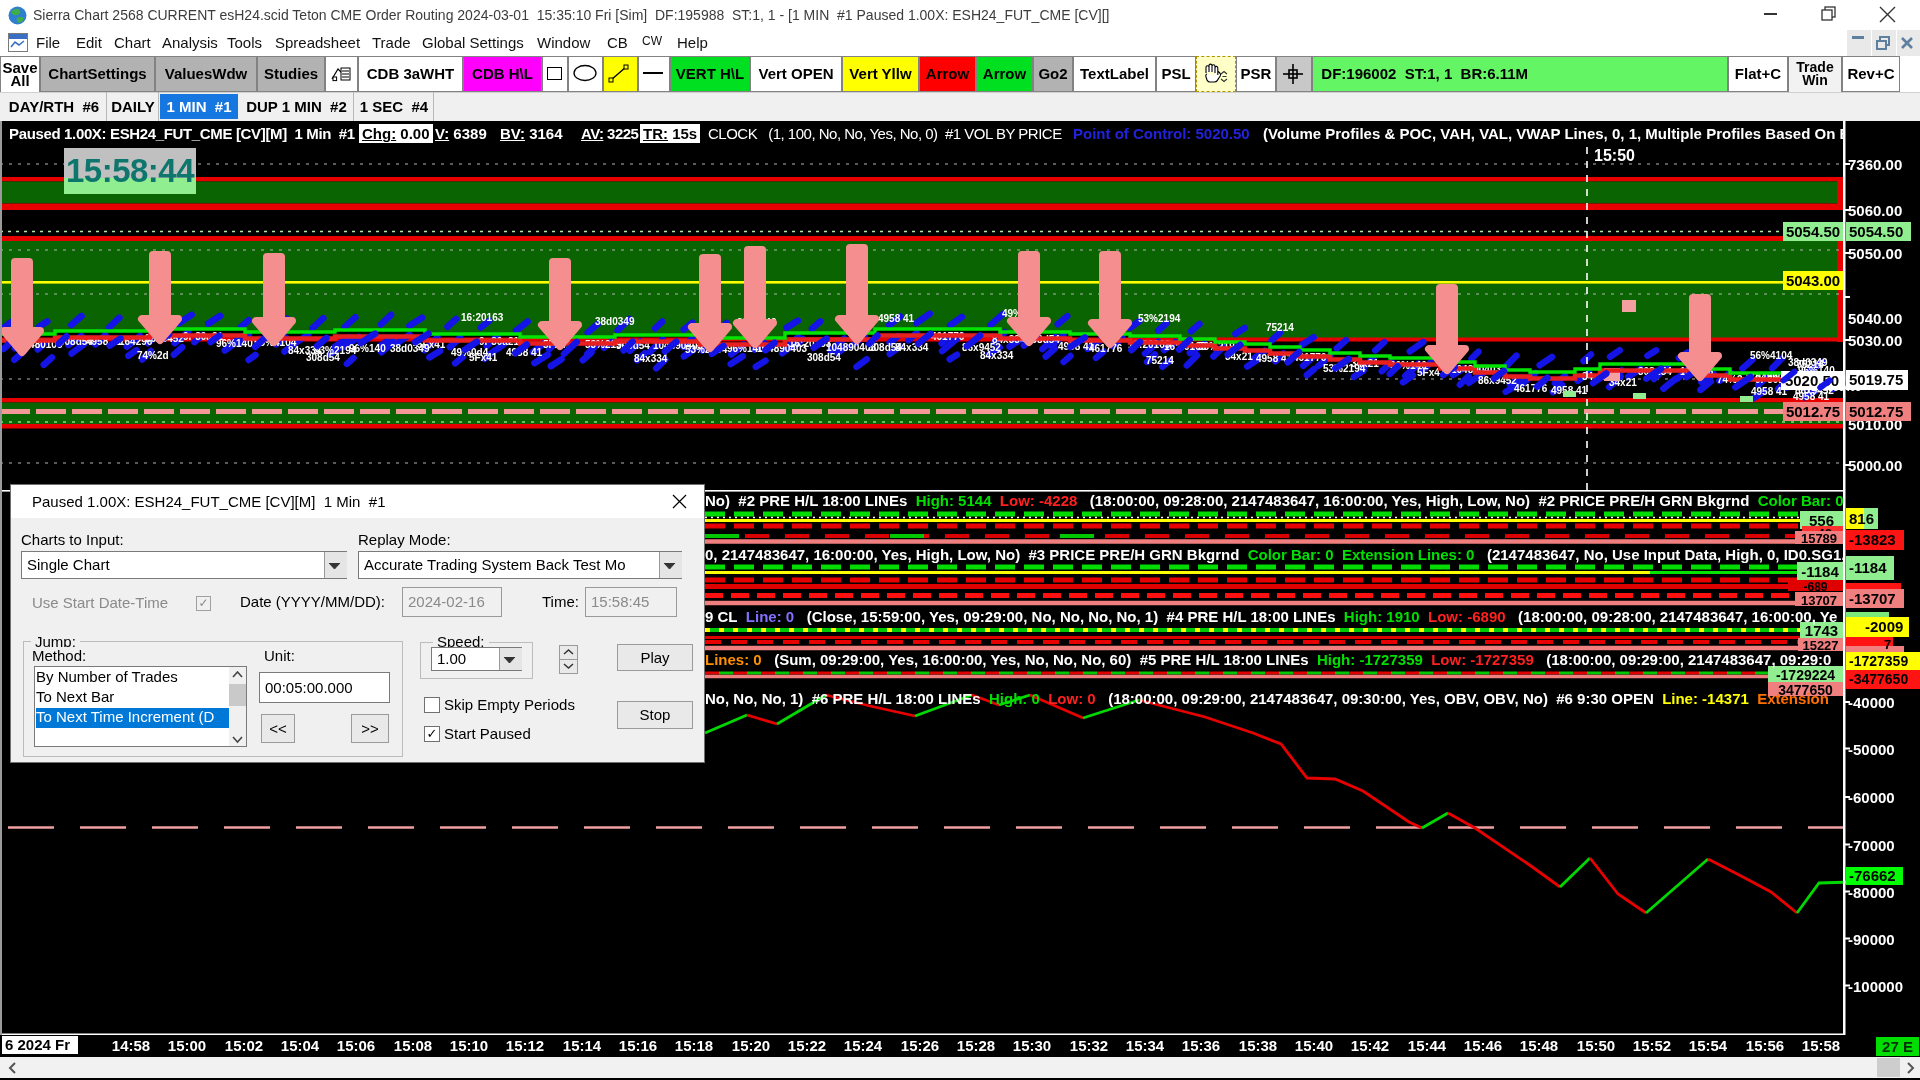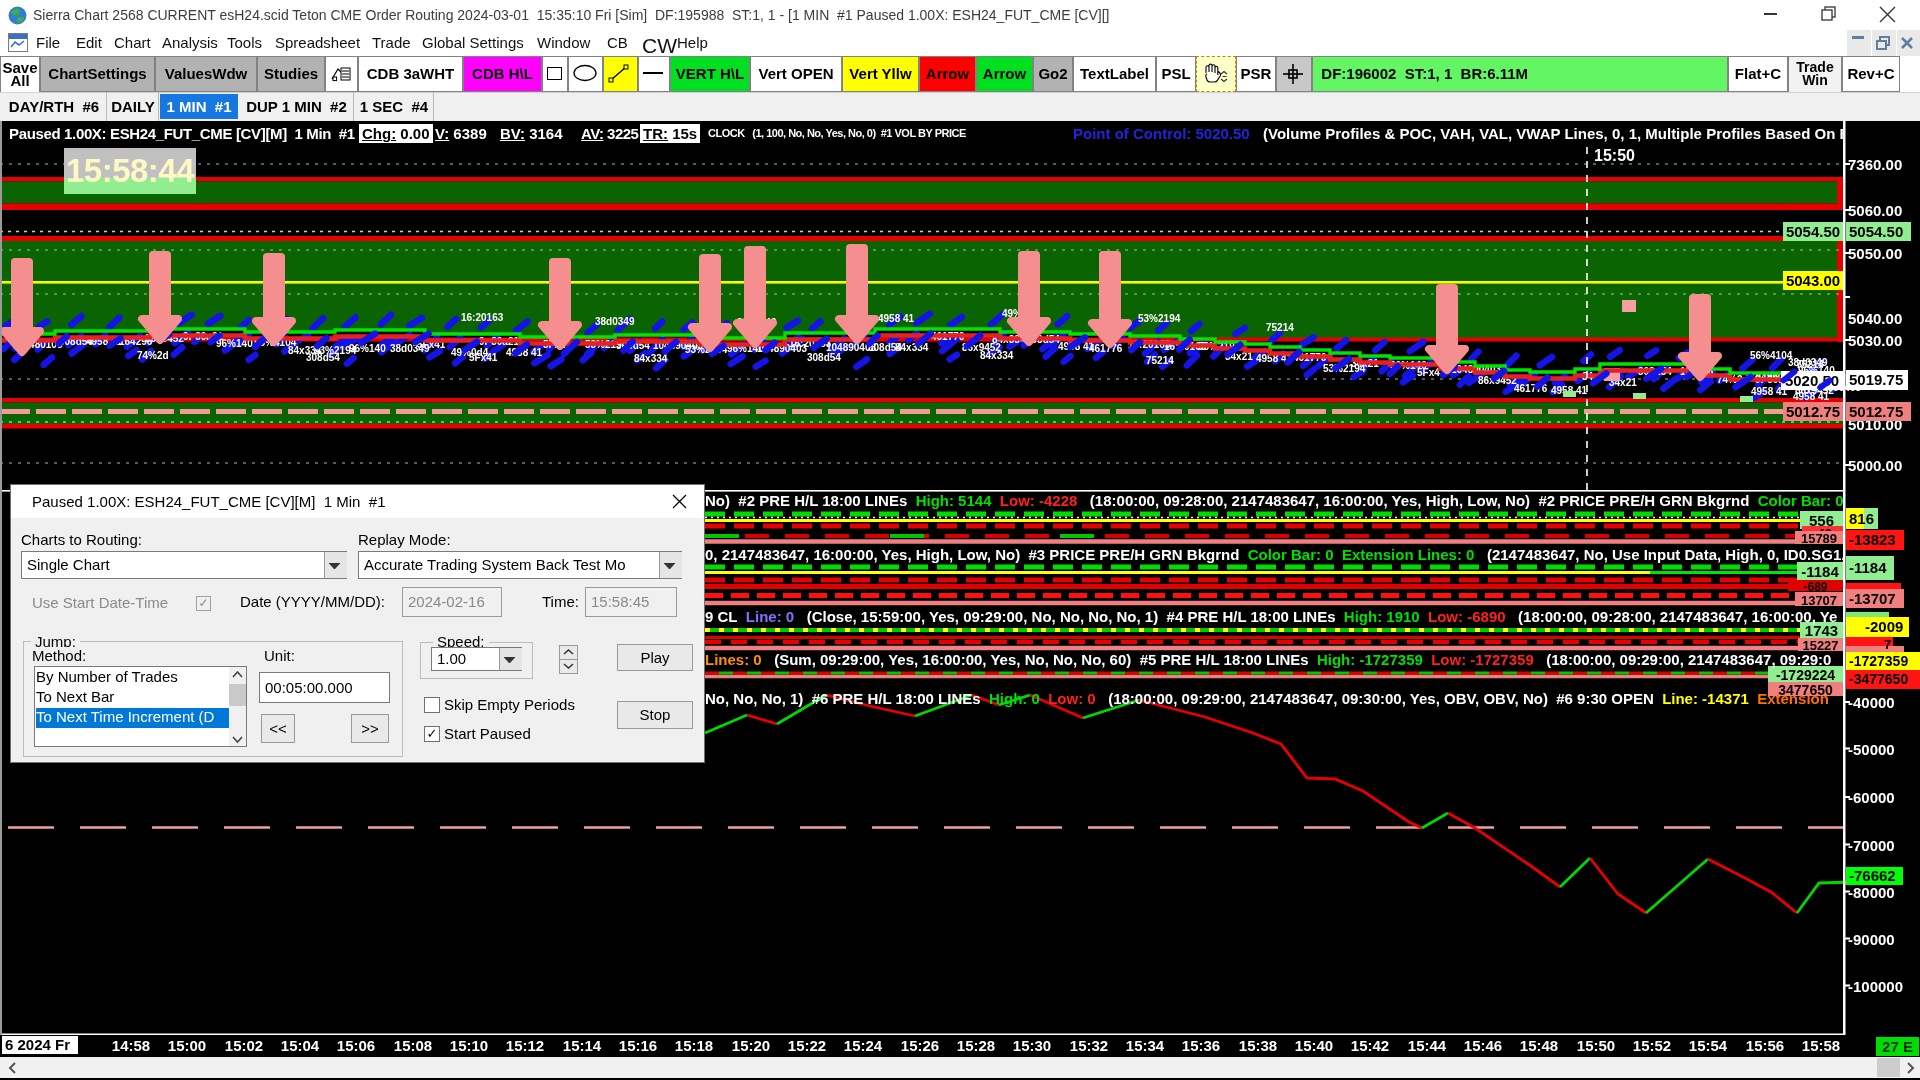--- a/index.html
+++ b/index.html
@@ -29,21 +29,21 @@
 <div style="position:absolute;left:36px;top:34px;font-size:15px;color:#111;">File</div>
 <div style="position:absolute;left:76px;top:34px;font-size:15px;color:#111;">Edit</div>
 <div style="position:absolute;left:114px;top:34px;font-size:15px;color:#111;">Chart</div>
 <div style="position:absolute;left:162px;top:34px;font-size:15px;color:#111;">Analysis</div>
 <div style="position:absolute;left:227px;top:34px;font-size:15px;color:#111;">Tools</div>
 <div style="position:absolute;left:275px;top:34px;font-size:15px;color:#111;">Spreadsheet</div>
 <div style="position:absolute;left:372px;top:34px;font-size:15px;color:#111;">Trade</div>
 <div style="position:absolute;left:422px;top:34px;font-size:15px;color:#111;">Global Settings</div>
 <div style="position:absolute;left:537px;top:34px;font-size:15px;color:#111;">Window</div>
 <div style="position:absolute;left:607px;top:34px;font-size:15px;color:#111;">CB</div>
-<div style="position:absolute;left:642px;top:34px;font-size:21px;color:#111;">CW</div>
+<div style="position:absolute;left:642px;top:34px;font-size:12px;color:#111;">CW</div>
 <div style="position:absolute;left:677px;top:34px;font-size:15px;color:#111;text-align:center;">Help</div>
 <div style="position:absolute;left:1846px;top:30px;width:24px;height:26px;background:#e9e9e9;border-left:1px solid #fff;"></div>
 <div style="position:absolute;left:1871px;top:30px;width:24px;height:26px;background:#e9e9e9;border-left:1px solid #fff;"></div>
 <div style="position:absolute;left:1896px;top:30px;width:24px;height:26px;background:#e9e9e9;border-left:1px solid #fff;"></div>
 <div style="position:absolute;left:1852px;top:36px;width:12px;height:3px;background:#5e7f9e;"></div>
 <svg style="position:absolute;left:1876px;top:36px" width="14" height="14">
     <rect x="4" y="1" width="9" height="8" fill="none" stroke="#5e7f9e" stroke-width="2"></rect>
     <rect x="1" y="5" width="9" height="8" fill="#e9e9e9" stroke="#5e7f9e" stroke-width="2"></rect>
   </svg>
 <svg style="position:absolute;left:1900px;top:36px" width="14" height="14">
@@ -111,21 +111,21 @@
 <div style="position:absolute;left:160px;top:94px;width:78px;height:25px;background:#1777e0;color:#fff;font-size:15px;font-weight:bold;text-align:center;line-height:25px;white-space:nowrap;">1 MIN&nbsp; #1</div>
 <div style="position:absolute;left:240px;top:92px;width:113px;height:29px;color:#000;font-size:15px;font-weight:bold;text-align:center;line-height:29px;border-right:1px solid #b8b8b8;white-space:nowrap;">DUP 1 MIN&nbsp; #2</div>
 <div style="position:absolute;left:355px;top:92px;width:78px;height:29px;color:#000;font-size:15px;font-weight:bold;text-align:center;line-height:29px;border-right:1px solid #b8b8b8;white-space:nowrap;">1 SEC&nbsp; #4</div>
 <div style="position:absolute;left:0;top:121px;width:1920px;height:959px;background:#000;"></div>
 <div style="position:absolute;left:9px;top:124px;height:19px;font-size:15px;font-weight:bold;white-space:nowrap;line-height:19px;color:#fff;letter-spacing:-0.35px;">Paused 1.00X: ESH24_FUT_CME [CV][M]&nbsp; 1 Min&nbsp; #1</div>
 <div style="position:absolute;left:359px;top:124px;height:19px;font-size:15px;font-weight:bold;white-space:nowrap;line-height:19px;background:#fff;color:#000;padding:0 3px;"><u>Chg:</u> 0.00</div>
 <div style="position:absolute;left:435px;top:124px;height:19px;font-size:15px;font-weight:bold;white-space:nowrap;line-height:19px;color:#fff"><u>V:</u> 6389</div>
 <div style="position:absolute;left:500px;top:124px;height:19px;font-size:15px;font-weight:bold;white-space:nowrap;line-height:19px;color:#fff"><u>BV:</u> 3164</div>
 <div style="position:absolute;left:581px;top:124px;height:19px;font-size:15px;font-weight:bold;white-space:nowrap;line-height:19px;color:#fff;letter-spacing:-0.5px;"><u>AV:</u> 3225</div>
 <div style="position:absolute;left:640px;top:124px;height:19px;font-size:15px;font-weight:bold;white-space:nowrap;line-height:19px;background:#fff;color:#000;padding:0 3px;"><u>TR:</u> 15s</div>
-<div style="position:absolute;left:708px;top:124px;height:19px;font-size:11px;font-weight:bold;white-space:nowrap;line-height:19px;color:#fff;letter-spacing:-0.5px;">CLOCK&nbsp;&nbsp; (1, 100, No, No, Yes, No, 0)&nbsp; #1 VOL BY PRICE</div>
+<div style="position:absolute;left:708px;top:124px;height:19px;font-size:15px;font-weight:normal;white-space:nowrap;line-height:19px;color:#fff;letter-spacing:-0.5px;">CLOCK&nbsp;&nbsp; (1, 100, No, No, Yes, No, 0)&nbsp; #1 VOL BY PRICE</div>
 <div style="position:absolute;left:1073px;top:124px;height:19px;font-size:15px;font-weight:bold;white-space:nowrap;line-height:19px;color:#2222dd">Point of Control: 5020.50</div>
 <div style="position:absolute;left:1263px;top:124px;width:580px;height:19px;font-size:15px;font-weight:bold;white-space:nowrap;line-height:19px;color:#fff;overflow:hidden;">(Volume Profiles &amp; POC, VAH, VAL, VWAP Lines, 0, 1, Multiple Profiles Based On Ba</div>
 <svg width="1920" height="1080" viewBox="0 0 1920 1080" style="position:absolute;left:0;top:0" font-family="'Liberation Sans',sans-serif">
     <rect x="0" y="177" width="1843" height="4.5" fill="#e80000"></rect>
     <rect x="0" y="181.5" width="1843" height="22" fill="#0b6402"></rect>
     <rect x="0" y="203.5" width="1843" height="6.5" fill="#e80000"></rect>
     <rect x="1837" y="177" width="6" height="33" fill="#e80000"></rect>
     <line x1="0" y1="231.5" x2="1843" y2="231.5" stroke="#b0e8b0" stroke-width="1.6" stroke-dasharray="3 5"></line>
     <rect x="0" y="236" width="1843" height="5" fill="#e80000"></rect>
     <polygon points="0.0,241.0 0.0,334.0 55.0,334.0 55.0,331.0 150.0,331.0 150.0,329.0 245.0,329.0 245.0,332.0 335.0,332.0 335.0,330.0 425.0,330.0 425.0,334.0 520.0,334.0 520.0,337.0 615.0,337.0 615.0,335.0 700.0,335.0 700.0,338.0 785.0,338.0 785.0,333.0 875.0,333.0 875.0,329.0 1000.0,329.0 1000.0,332.0 1070.0,332.0 1070.0,334.0 1130.0,334.0 1130.0,336.0 1180.0,336.0 1180.0,339.0 1215.0,339.0 1215.0,339.0 1245.0,339.0 1245.0,339.0 1270.0,339.0 1270.0,339.0 1300.0,339.0 1300.0,339.0 1330.0,339.0 1330.0,339.0 1360.0,339.0 1360.0,339.0 1390.0,339.0 1390.0,339.0 1440.0,339.0 1440.0,339.0 1475.0,339.0 1475.0,339.0 1505.0,339.0 1505.0,339.0 1530.0,339.0 1530.0,339.0 1575.0,339.0 1575.0,339.0 1600.0,339.0 1600.0,339.0 1680.0,339.0 1680.0,339.0 1700.0,339.0 1700.0,339.0 1730.0,339.0 1730.0,339.0 1800.0,339.0 1800.0,339.0 1825.0,339.0 1825.0,339.0 1843.0,339.0 1843.0,339.0 1843.0,241.0" fill="#0b6402"></polygon>
@@ -536,21 +536,21 @@
     <rect x="1843" y="843.5" width="7" height="2" fill="#ffffff"></rect>
     <rect x="1843" y="890.5" width="7" height="2" fill="#ffffff"></rect>
     <rect x="1843" y="937.5" width="7" height="2" fill="#ffffff"></rect>
     <rect x="1843" y="984.5" width="7" height="2" fill="#ffffff"></rect>
     <rect x="1843" y="121" width="2.5" height="914" fill="#ffffff"></rect>
     <rect x="0" y="1033.5" width="1843" height="1.5" fill="#ffffff"></rect>
     <rect x="0" y="121" width="2" height="914" fill="#9a9a9a"></rect>
   </svg>
 <div style="position:absolute;left:64px;top:148px;width:132px;height:30px;background:#c0c0c0;"></div>
 <div style="position:absolute;left:64px;top:178px;width:132px;height:16px;background:#90ee90;"></div>
-<div style="position:absolute;left:64px;top:148px;width:132px;height:46px;font-size:33px;font-weight:bold;color:#fef9c3;text-align:center;line-height:46px;letter-spacing:-0.5px;">15:58:44</div>
+<div style="position:absolute;left:64px;top:148px;width:132px;height:46px;font-size:33px;font-weight:bold;color:#0f766e;text-align:center;line-height:46px;letter-spacing:-0.5px;">15:58:44</div>
 <div style="position:absolute;left:1594px;top:147px;font-size:16px;font-weight:bold;color:#fff;">15:50</div>
 <div style="position:absolute;left:705px;top:492px;width:1138px;height:18px;font-size:15px;font-weight:bold;white-space:nowrap;overflow:hidden;color:#fff;letter-spacing:0px;line-height:18px;">No)&nbsp; #2 PRE H/L 18:00 LINEs&nbsp; <span style="color:#00e000">High: 5144</span>&nbsp; <span style="color:#ff2020">Low: -4228</span>&nbsp;&nbsp; (18:00:00, 09:28:00, 2147483647, 16:00:00, Yes, High, Low, No)&nbsp; #2 PRICE PRE/H GRN Bkgrnd&nbsp; <span style="color:#00e000">Color Bar: 0</span></div>
 <div style="position:absolute;left:705px;top:546px;width:1138px;height:18px;font-size:15px;font-weight:bold;white-space:nowrap;overflow:hidden;color:#fff;letter-spacing:0px;line-height:18px;">0, 2147483647, 16:00:00, Yes, High, Low, No)&nbsp; #3 PRICE PRE/H GRN Bkgrnd&nbsp; <span style="color:#00e000">Color Bar: 0&nbsp; Extension Lines: 0</span>&nbsp;&nbsp; (2147483647, No, Use Input Data, High, 0, ID0.SG1, ID0.SG1)</div>
 <div style="position:absolute;left:705px;top:608px;width:1138px;height:18px;font-size:15px;font-weight:bold;white-space:nowrap;overflow:hidden;color:#fff;letter-spacing:0px;line-height:18px;">9 CL&nbsp; <span style="color:#8470ff">Line: 0</span>&nbsp;&nbsp; (Close, 15:59:00, Yes, 09:29:00, No, No, No, No, 1)&nbsp; #4 PRE H/L 18:00 LINEs&nbsp; <span style="color:#00e000">High: 1910</span>&nbsp; <span style="color:#ff2020">Low: -6890</span>&nbsp;&nbsp; (18:00:00, 09:28:00, 2147483647, 16:00:00, Ye</div>
 <div style="position:absolute;left:705px;top:651px;width:1138px;height:18px;font-size:15px;font-weight:bold;white-space:nowrap;overflow:hidden;color:#fff;letter-spacing:0px;line-height:18px;"><span style="color:#ff9000">Lines: 0</span>&nbsp;&nbsp; (Sum, 09:29:00, Yes, 16:00:00, Yes, No, No, No, 60)&nbsp; #5 PRE H/L 18:00 LINEs&nbsp; <span style="color:#00e000">High: -1727359</span>&nbsp; <span style="color:#ff2020">Low: -1727359</span>&nbsp;&nbsp; (18:00:00, 09:29:00, 2147483647, 09:29:0</div>
 <div style="position:absolute;left:705px;top:690px;width:1138px;height:18px;font-size:15px;font-weight:bold;white-space:nowrap;overflow:hidden;color:#fff;letter-spacing:0px;line-height:18px;">No, No, No, 1)&nbsp; #6 PRE H/L 18:00 LINEs&nbsp; <span style="color:#00e000">High: 0</span>&nbsp; <span style="color:#ff2020">Low: 0</span>&nbsp;&nbsp; (18:00:00, 09:29:00, 2147483647, 09:30:00, Yes, OBV, OBV, No)&nbsp; #6 9:30 OPEN&nbsp; <span style="color:#ffff00">Line: -14371</span>&nbsp; <span style="color:#ff7000">Extension</span></div>
 <div style="position:absolute;left:1848px;top:156px;font-size:15px;font-weight:bold;color:#fff;white-space:nowrap;">7360.00</div>
 <div style="position:absolute;left:1848px;top:202px;font-size:15px;font-weight:bold;color:#fff;white-space:nowrap;">5060.00</div>
 <div style="position:absolute;left:1846px;top:222px;width:62px;height:19px;background:#90ee90;color:#000;font-size:15px;font-weight:bold;text-align:left;padding-left:3px;line-height:19px;white-space:nowrap;">5054.50</div>
 <div style="position:absolute;left:1848px;top:245px;font-size:15px;font-weight:bold;color:#fff;white-space:nowrap;">5050.00</div>
@@ -624,21 +624,21 @@
 <svg style="position:absolute;left:1903px;top:1061px" width="14" height="14">
     <path d="M5 2 L10 7 L5 12" stroke="#555" stroke-width="2" fill="none"></path>
   </svg>
 <div style="position:absolute;left:0;top:1078px;width:1920px;height:2px;background:#000;"></div>
 <div style="position:absolute;left:10px;top:484px;width:695px;height:279px;background:#f0f0f0;border:1px solid #707070;box-sizing:border-box;"></div>
 <div style="position:absolute;left:11px;top:485px;width:693px;height:33px;background:#ffffff;"></div>
 <div style="position:absolute;left:32px;top:493px;font-size:15px;color:#000;white-space:nowrap;">Paused 1.00X: ESH24_FUT_CME [CV][M]&nbsp; 1 Min&nbsp; #1</div>
 <svg style="position:absolute;left:672px;top:494px" width="15" height="15">
     <path d="M1 1 L14 14 M14 1 L1 14" stroke="#000" stroke-width="1.2"></path>
   </svg>
-<div style="position:absolute;left:21px;top:531px;font-size:15px;color:#000;">Charts to Routing:</div>
+<div style="position:absolute;left:21px;top:531px;font-size:15px;color:#000;">Charts to Input:</div>
 <div style="position:absolute;left:21px;top:551px;width:326px;height:28px;background:#fff;border:1px solid #7a7a7a;box-sizing:border-box;font-size:15px;color:#000;line-height:26px;padding-left:5px;white-space:nowrap;overflow:hidden;">Single Chart</div>
 <div style="position:absolute;left:324px;top:552px;width:22px;height:26px;background:#e5e5e5;border-left:1px solid #999;"></div>
 <svg style="position:absolute;left:328px;top:562.0px" width="13" height="8">
     <path d="M1 1 L6.5 7 L12 1" fill="#333" stroke="#333"></path>
   </svg>
 <div style="position:absolute;left:358px;top:531px;font-size:15px;color:#000;">Replay Mode:</div>
 <div style="position:absolute;left:358px;top:551px;width:324px;height:28px;background:#fff;border:1px solid #7a7a7a;box-sizing:border-box;font-size:15px;color:#000;line-height:26px;padding-left:5px;white-space:nowrap;overflow:hidden;">Accurate Trading System Back Test Mo</div>
 <div style="position:absolute;left:659px;top:552px;width:22px;height:26px;background:#e5e5e5;border-left:1px solid #999;"></div>
 <svg style="position:absolute;left:663px;top:562.0px" width="13" height="8">
     <path d="M1 1 L6.5 7 L12 1" fill="#333" stroke="#333"></path>

